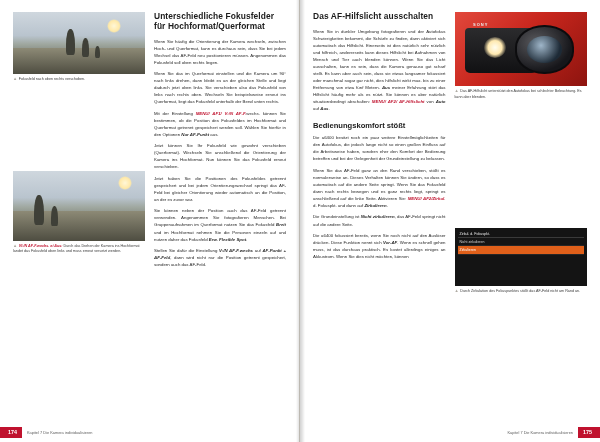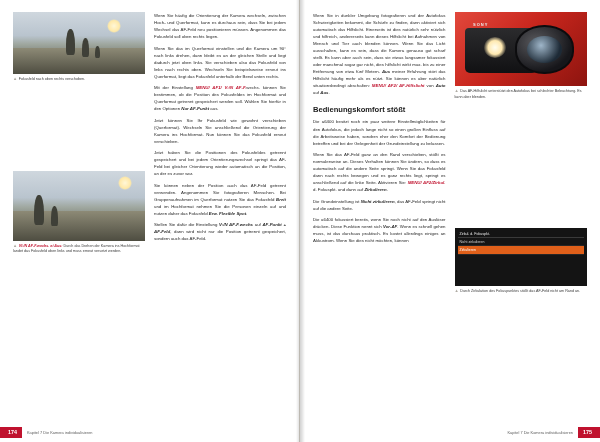--- a/index.html
+++ b/index.html
@@ -194,20 +194,21 @@
           </div>
           <div class="cap">
             <span class="tri">▲</span><span class="mi">VI:/N AF-F.wechs. ei Aus:</span>
             <span>Durch das Drehen der Kamera ins Hochformat landet das Fokusfeld oben links und muss erneut versetzt werden.</span>
           </div>
         </div>
 
       </div>
 
       <div class="col">
+        <h2 class="chap">Unterschiedliche Fokusfelder für Hochformat/Querformat</h2>
         <p class="body">Wenn Sie häufig die Orientierung der Kamera wechseln, zwischen Hoch- und Querformat, kann es durchaus sein, dass Sie bei jedem Wechsel das AF-Feld neu positionieren müssen. Angenommen das Fokusfeld soll oben rechts liegen.</p>
         <p class="body">Wenn Sie das im Querformat einstellen und die Kamera um 90° nach links drehen, dann bleibt es an der gleichen Stelle und liegt dadurch jetzt oben links. Sie verschieben also das Fokusfeld von links nach rechts oben. Wechseln Sie beispielsweise erneut ins Querformat, liegt das Fokusfeld unterhalb der Bend unten rechts.</p>
         <p class="body">Mit der Einstellung <span class="mi">MENU/ AF1/ V:/N AF-F.</span>wechs. können Sie bestimmen, ob die Position des Fokusfeldes im Hochformat und Querformat getrennt gespeichert werden soll. Wählen Sie hierfür in den Optionen <span class="emb">Nur AF-Punkt</span> aus.</p>
         <p class="body">Jetzt können Sie Ihr Fokusfeld wie gewohnt verschieben (Querformat). Wechseln Sie anschließend die Orientierung der Kamera ins Hochformat. Nun können Sie das Fokusfeld erneut verschieben.</p>
         <p class="body">Jetzt haben Sie die Positionen des Fokusfeldes getrennt gespeichert und bei jedem Orientierungswechsel springt das AF-Feld bei gleicher Orientierung wieder automatisch an die Position, an der es zuvor war.</p>
         <p class="body">Sie können neben der Position auch das AF-Feld getrennt verwenden. Angenommen Sie fotografieren Menschen. Bei Gruppenaufnahmen im Querformat nutzen Sie das Fokusfeld <span class="emb">Breit</span> und im Hochformat nehmen Sie die Personen einzeln auf und nutzen daher das Fokusfeld <span class="emb">Erw. Flexible Spot</span>.</p>
         <p class="body">Stellen Sie dafür die Einstellung <span class="emb">V:/N AF-F.wechs</span> auf <span class="emb">AF-Punkt + AF-Feld</span>, dann wird nicht nur die Position getrennt gespeichert, sondern auch das AF-Feld.</p>
       </div>
     </div>
 
@@ -216,20 +217,21 @@
         <span class="pg">174</span>
         <span class="foot-txt">Kapitel 7   Die Kamera individualisieren</span>
       </div>
     </div>
   </div>
 
   <div class="page right">
     <div class="cols">
 
       <div class="col">
+        <h2 class="chap">Das AF-Hilfslicht ausschalten</h2>
         <p class="body">Wenn Sie in dunkler Umgebung fotografieren und der Autofokus Schwierigkeiten bekommt, die Schärfe zu finden, dann aktiviert sich automatisch das Hilfslicht. Einerseits ist dies natürlich sehr nützlich und hilfreich, andererseits kann dieses Hilfslicht bei Aufnahmen von Mensch und Tier auch blenden können. Wenn Sie das Licht ausschalten, kann es sein, dass die Kamera genauso gut scharf stellt. Es kann aber auch sein, dass sie etwas langsamer fokussiert oder manchmal sogar gar nicht, dies hilfslicht wirkt max. bis zu einer Entfernung von etwa fünf Metern. <span class="emb">Aus</span> meiner Erfahrung stört das Hilfslicht häufig mehr als es nützt. Sie können es aber natürlich situationsbedingt abschalten: <span class="mi">MENU/ AF2/ <span class="emb">AF-Hilfslicht</span></span> von <span class="emb">Auto</span> auf <span class="emb">Aus</span>.</p>
 
         <h3 class="sub">Bedienungskomfort stößt</h3>
         <p class="body">Die a6400 besitzt noch ein paar weitere Einstellmöglichkeiten für den Autofokus, die jedoch lange nicht so einen großen Einfluss auf die Arbeitsweise haben, sondern eher den Komfort der Bedienung betreffen und bei der Gelegenheit der Grundeinstellung zu belassen.</p>
         <p class="body">Wenn Sie das AF-Feld ganz an den Rand verschieben, stößt es normalerweise an. Dieses Verhalten können Sie ändern, so dass es automatisch auf die andere Seite springt. Wenn Sie das Fokusfeld dann nach rechts bewegen und es ganz rechts liegt, springt es anschließend auf die linke Seite. Aktivieren Sie: <span class="mi">MENU/ AF2/Zirkul.</span> d. Fokuspkt. und dann auf <span class="emb">Zirkulieren</span>.</p>
         <p class="body">Die Grundeinstellung ist <span class="emb">Nicht zirkulieren</span>, das AF-Feld springt nicht auf die andere Seite.</p>
         <p class="body">Die a6400 fokussiert bereits, wenn Sie noch nicht auf den Auslöser drücken. Diese Funktion nennt sich <span class="emb">Vor-AF</span>. Wenn es schnell gehen muss, ist das durchaus praktisch. Es kostet allerdings einiges an Akkustrom. Wenn Sie dies nicht möchten, können</p>
       </div>
 
       <div class="col">

